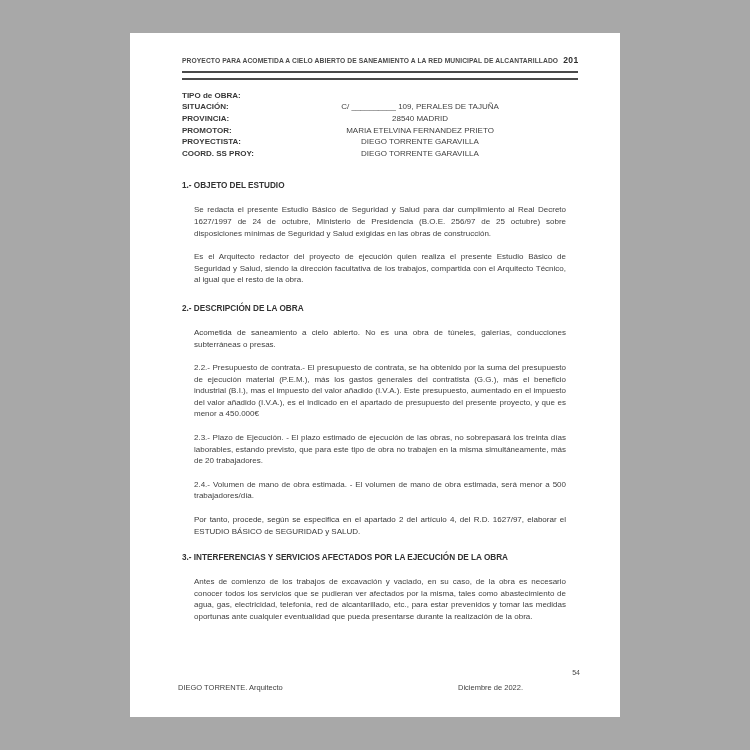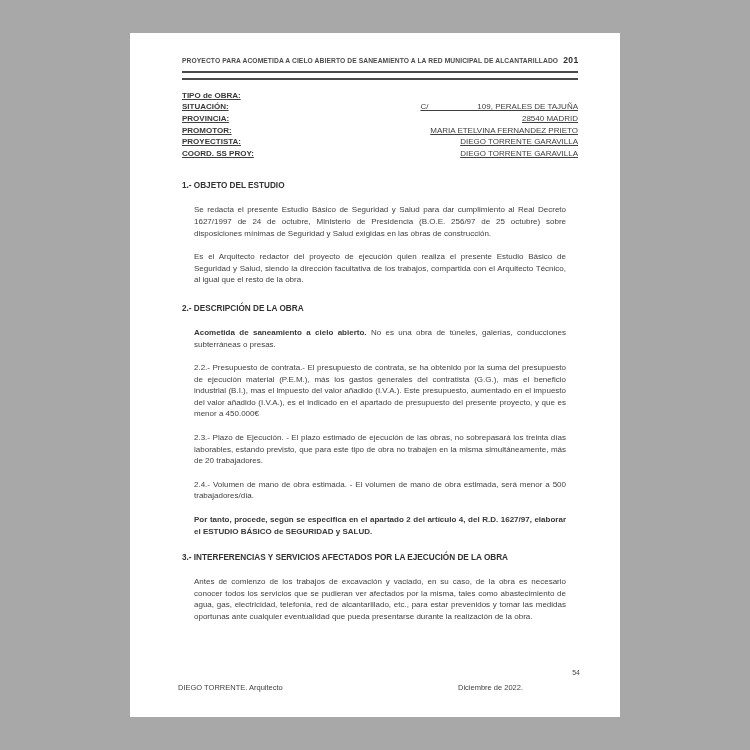--- a/index.html
+++ b/index.html
@@ -26,33 +26,33 @@
   }
   .hdr-num{font-size:8.5px;font-weight:800;color:#2e2e2e;margin-left:3px;letter-spacing:.4px;}
   .rule{background:#4a4a4a;border:none;}
   .rule-thick{height:2px;margin-top:4px;}
   .rule-thin{height:1.8px;margin-top:5px;}
   
   .h8{margin-top:10px;font-weight:bold;font-size:8.3px;color:#333;line-height:12px;}
   .h8-num{display:inline-block;width:16px;}
   
   .info{margin-top:10px;}
-  .irow{display:flex;text-decoration:underline;}
+  .irow{display:flex;}
   .ilabel{flex:0 0 80px;font-weight:bold;color:#383838;}
   .ivalue{flex:1;text-align:justify;}
-  .irow.nj .ivalue{text-align:right;}
+  .irow.nj .ivalue{text-align:center;}
   
   .sec-title{margin:0;margin-top:21px;font-weight:bold;font-size:8.2px;color:#333;line-height:12px;}
   .sec-title.mt17{margin-top:17px;}
   .sec-title.mt15{margin-top:15px;}
   p.body{margin:12px;text-align:justify;}
   .mt9{margin-top:9px;}
   .mt12{margin-top:12px;}
   .mt16{margin-top:16px;}
-  .bold{font-weight:bold;color:#383838;}
+  .bold{font-weight:normal;color:#383838;}
   
   .pagenum{position:absolute;top:634px;right:40px;font-size:7px;color:#4a4a4a;}
   .f-author{position:absolute;top:649px;left:48px;font-size:7.5px;color:#3f3f3f;}
   .f-date{position:absolute;top:649px;left:328px;font-size:7.5px;color:#3f3f3f;}
 </style>
 </head>
 <body>
 
 <div class="page">
 

